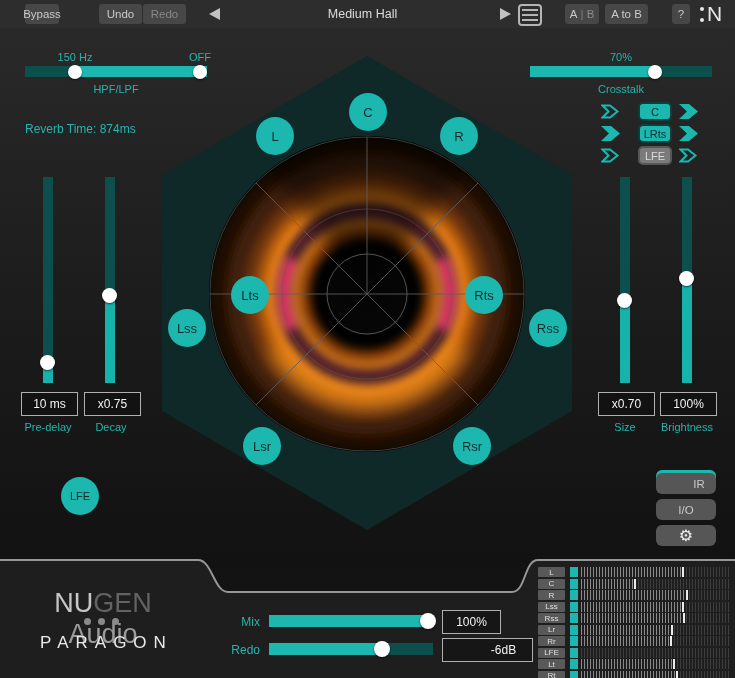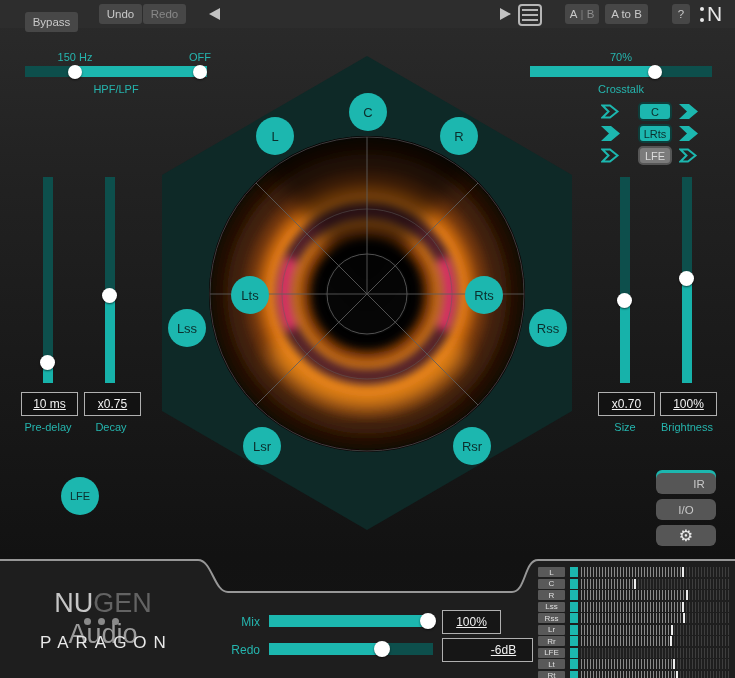--- a/index.html
+++ b/index.html
@@ -31,21 +31,21 @@
   
   .htrack{position:absolute;height:11px;background:#0d4f4c;}
   .hfill{position:absolute;top:0;bottom:0;background:#1cb7af;}
   .knob{position:absolute;width:14px;height:14px;border-radius:50%;background:#fff;box-shadow:0 1px 2px rgba(0,0,0,.6);}
   
   .vtrack{position:absolute;width:10px;background:#0d4f4c;}
   .vfill{position:absolute;left:0;right:0;bottom:0;background:#17b2aa;}
   .vknob{position:absolute;width:15px;height:15px;left:-3px;border-radius:50%;background:#fff;box-shadow:0 1px 2px rgba(0,0,0,.6);}
   .valbox{
     position:absolute;width:55px;height:22px;border:1px solid #b0b0b0;background:rgba(10,10,10,.35);
-    color:#f2f2f2;font-size:12px;display:flex;align-items:center;justify-content:center;text-decoration:underline;
+    color:#f2f2f2;font-size:12px;display:flex;align-items:center;justify-content:center;
   }
   
   .node{
     position:absolute;width:38px;height:38px;border-radius:50%;background:#1cb7af;
     display:flex;align-items:center;justify-content:center;color:#0b2e2c;font-size:13px;
   }
   .node.small-text{font-size:11px;}
   
   .chev{position:absolute;width:19px;height:15px;}
   .route-btn{
@@ -129,24 +129,25 @@
       <line x1="367" y1="294" x2="524" y2="294"></line>
       <line x1="367" y1="294" x2="256" y2="405"></line>
       <line x1="367" y1="294" x2="478" y2="405"></line>
     </g>
 
     <path d="M0,560 H198 C212,560 214,592 228,592 H512 C526,592 524,560 538,560 H735 V678 H0 Z" fill="#1e1e1e"></path>
     <path d="M0,560 H198 C212,560 214,592 228,592 H512 C526,592 524,560 538,560 H735" fill="none" stroke="#979797" stroke-width="2"></path>
   </svg>
 
   <div id="titlebar">
-    <button class="tbtn" style="left:25px;width:53px;margin-top:8px;">Bypass</button>
+    <button class="tbtn" style="left:25px;width:34px;">Bypass</button>
     <button class="tbtn" style="left:99px;width:43px;">Undo</button>
     <button class="tbtn dim" style="left:143px;width:43px;">Redo</button>
     <div class="abs tri-left" style="left:209px;top:8px;"></div>
+    <div id="preset-name">Medium Hall</div>
     <div class="abs tri-right" style="left:500px;top:8px;"></div>
     <div id="preset-list-icon">
         <i></i>
         <i></i>
         <i></i>
       </div>
     <button class="tbtn" style="left:565px;width:34px;">
       <span>A</span>&nbsp;<span class="dim" style="color:#7d7d7d;">|</span>&nbsp;<span style="color:#8d8d8d;">B</span>
     </button>
     <button class="tbtn" style="left:605px;width:43px;">A to B</button>
@@ -161,20 +162,21 @@
   </div>
 
   <div class="lbl" style="left:45px;top:51px;width:60px;">150 Hz</div>
   <div class="lbl" style="left:170px;top:51px;width:60px;">OFF</div>
   <div class="htrack" style="left:25px;top:66px;width:182px;">
     <div class="hfill" style="left:50px;right:0;"></div>
     <div class="knob" style="left:43px;top:-1.5px;"></div>
     <div class="knob" style="left:168px;top:-1.5px;"></div>
   </div>
   <div class="lbl" style="left:66px;top:83px;width:100px;">HPF/LPF</div>
+  <div class="lbl" style="left:25px;top:122px;width:160px;text-align:left;font-size:12px;">Reverb Time: 874ms</div>
 
   <div class="lbl" style="left:591px;top:51px;width:60px;">70%</div>
   <div class="htrack" style="left:530px;top:66px;width:182px;">
     <div class="hfill" style="left:0;width:125px;"></div>
     <div class="knob" style="left:118px;top:-1.5px;"></div>
   </div>
   <div class="lbl" style="left:571px;top:83px;width:100px;">Crosstalk</div>
 
   <svg class="chev" style="left:601px;top:104px;" viewBox="0 0 19 15">
       <path d="M1.5,1.5 L9,1.5 L16.5,7.5 L9,13.5 L1.5,13.5 L7.5,7.5 Z" fill="none" stroke="#1cb7af" stroke-width="2"></path>

